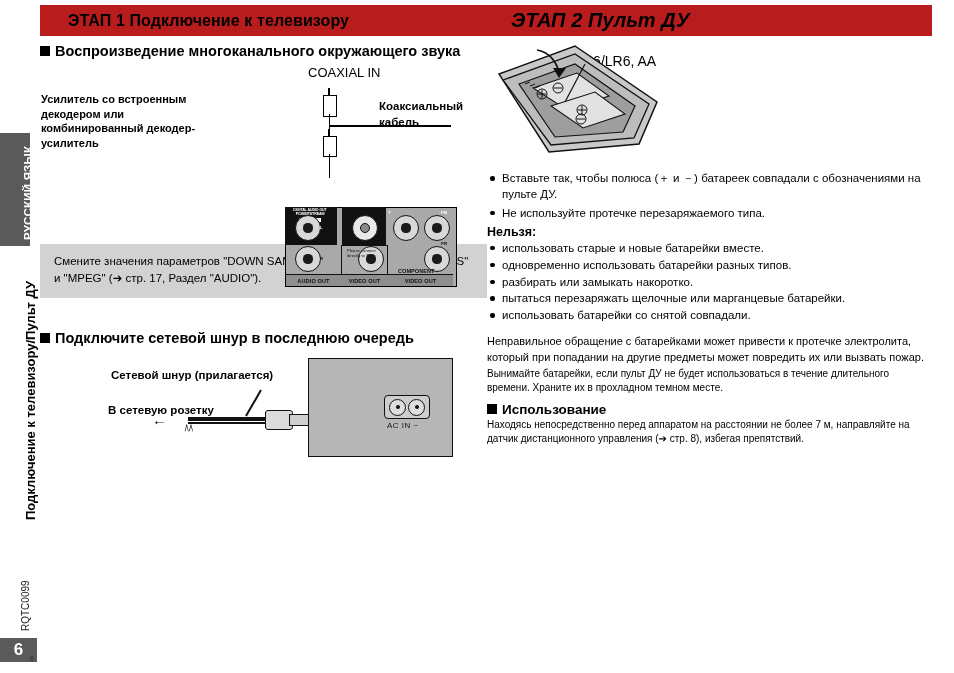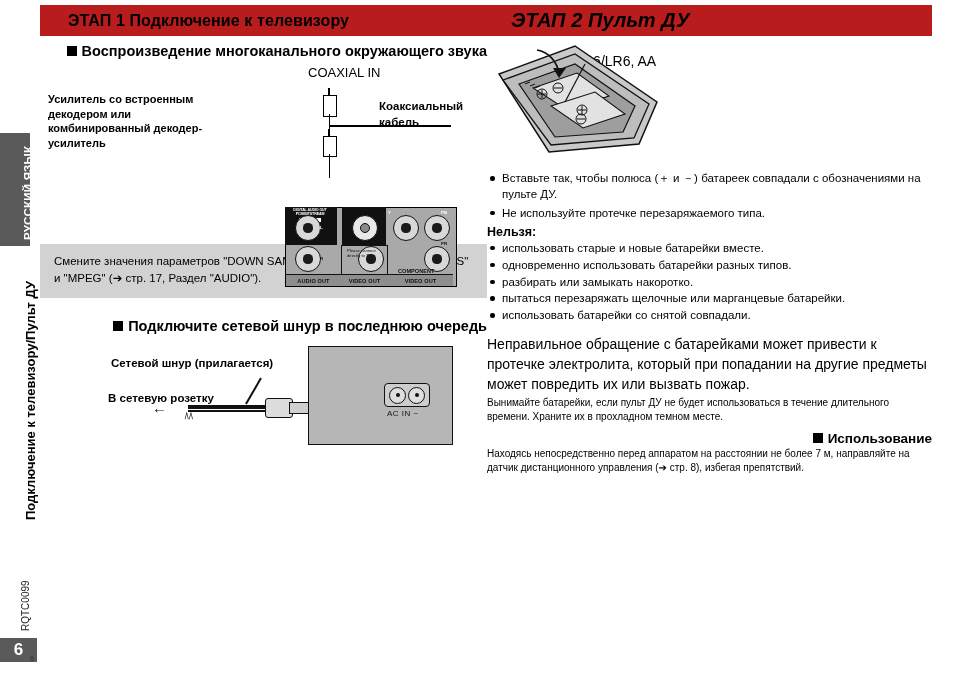--- a/index.html
+++ b/index.html
@@ -84,37 +84,36 @@
   .step-bar span {
     font-size: 16px; font-weight: bold;
     padding-left: 28px;
     letter-spacing: .1px;
   }
   .col-right .step-bar span { font-size: 20px; padding-left: 24px; font-style: italic; }
 
   .sq-head {
     display: flex; align-items: baseline;
     margin-top: 7px;
-    justify-content: flex-end;
   }
   .sq-head .sq {
     width: 10px; height: 10px; background: #000;
     margin-right: 5px; flex: none;
     position: relative; top: 0px;
   }
   .sq-head .t {
     font-size: 14.5px; font-weight: bold;
   }
   .col-right .sq-head .t { font-size: 13.5px; }
 
   
   .diagram1 { position: relative; height: 175px; }
 
   .amp-label {
-    position: absolute; left: 8px; top: 33px;
+    position: absolute; left: 1px; top: 33px;
     width: 175px;
     font-size: 11px; font-weight: bold; line-height: 1.33;
   }
   .coax-in-label {
     position: absolute; left: 268px; top: 6px;
     font-size: 13px;
   }
   .coax-cable-label {
     position: absolute; left: 339px; top: 40px;
     width: 110px;
@@ -319,21 +318,21 @@
     position: absolute; left: 3px; top: 6px;
     width: 4.5px; height: 4.5px;
     background: #000; border-radius: 50%;
   }
   ul.bl.tight li { margin-bottom: 0px; line-height: 1.46; }
   .sub-head {
     font-size: 12.5px; font-weight: bold;
     margin: 4px 0 1px 0;
   }
   .para {
-    font-size: 14px; line-height: 1.45;
+    font-size: 11px; line-height: 1.45;
     margin-top: 10px;
   }
   .para2 { font-size: 10px; line-height: 1.45; margin-top: 1px; }
 </style>
 </head>
 <body>
 
 <div class="side-lang">
   <span>РУССКИЙ ЯЗЫК</span>
 </div>
@@ -424,21 +423,21 @@
       <div class="comp-lab">COMPONENT</div>
 
       <div class="band" style="left:0px; width:55px;">AUDIO OUT</div>
       <div class="band" style="left:55px; width:47px;">VIDEO OUT</div>
       <div class="band" style="left:102px; width:65px;">VIDEO OUT</div>
     </div>
   </div>
 
   <div class="grey-note">Смените значения параметров "DOWN SAMPLING", "DOLBY DIGITAL", "DTS" и "MPEG" (➔ стр. 17, Раздел "AUDIO").</div>
 
-  <div class="sq-head" style="margin-top:20px;">
+  <div class="sq-head" style="margin-top:32px;">
     <span class="sq"></span>
     <span class="t">Подключите сетевой шнур в последнюю очередь</span>
   </div>
 
   <div class="diagram2">
     <div class="pc-lab1">Сетевой шнур (прилагается)</div>
     <div class="pc-lab2">В сетевую розетку</div>
 
     <div class="arrow-left">←</div>
     <div class="cord-squig">‸‸</div>

